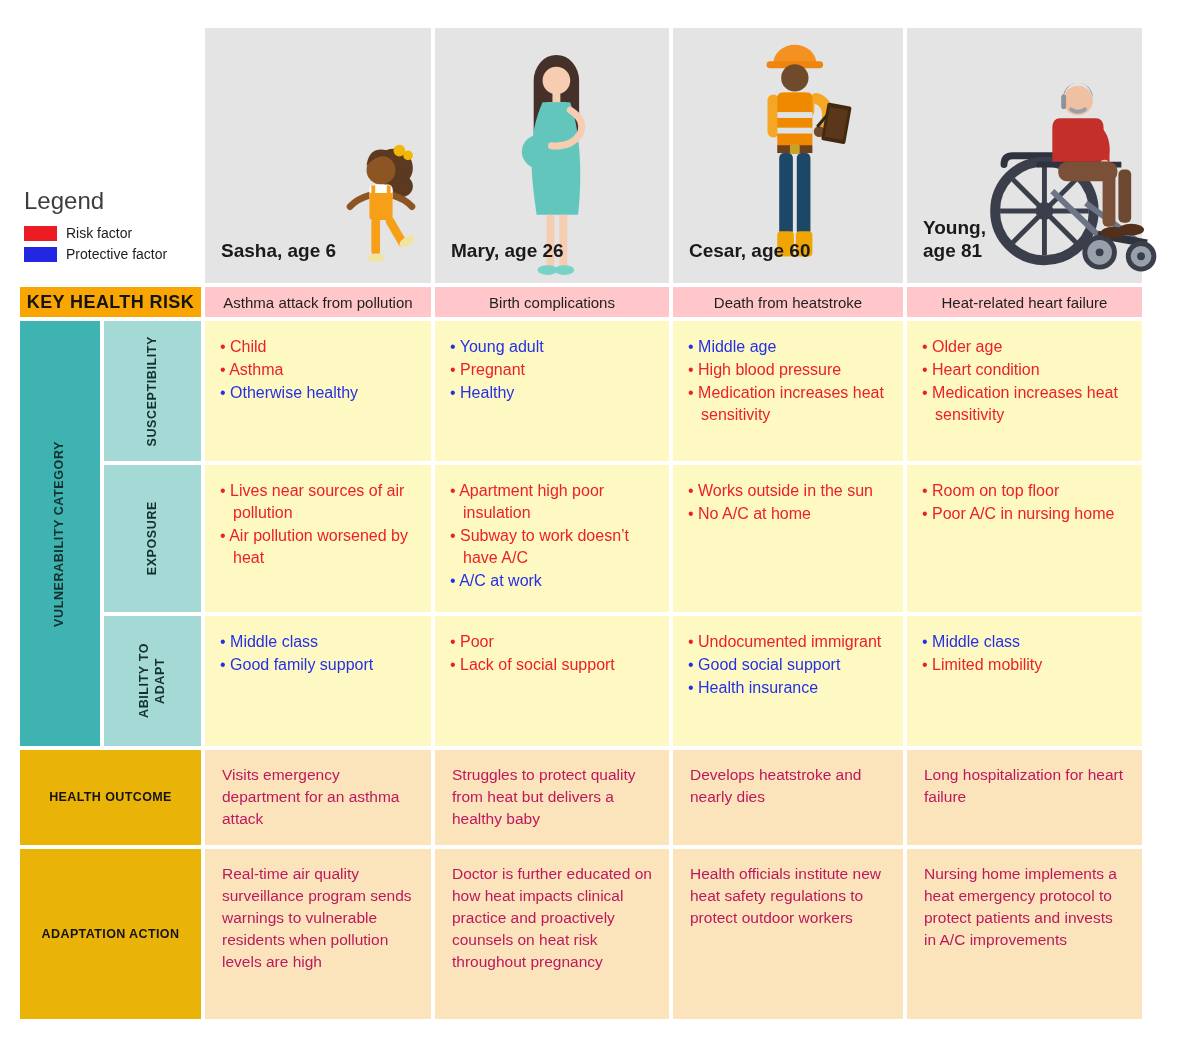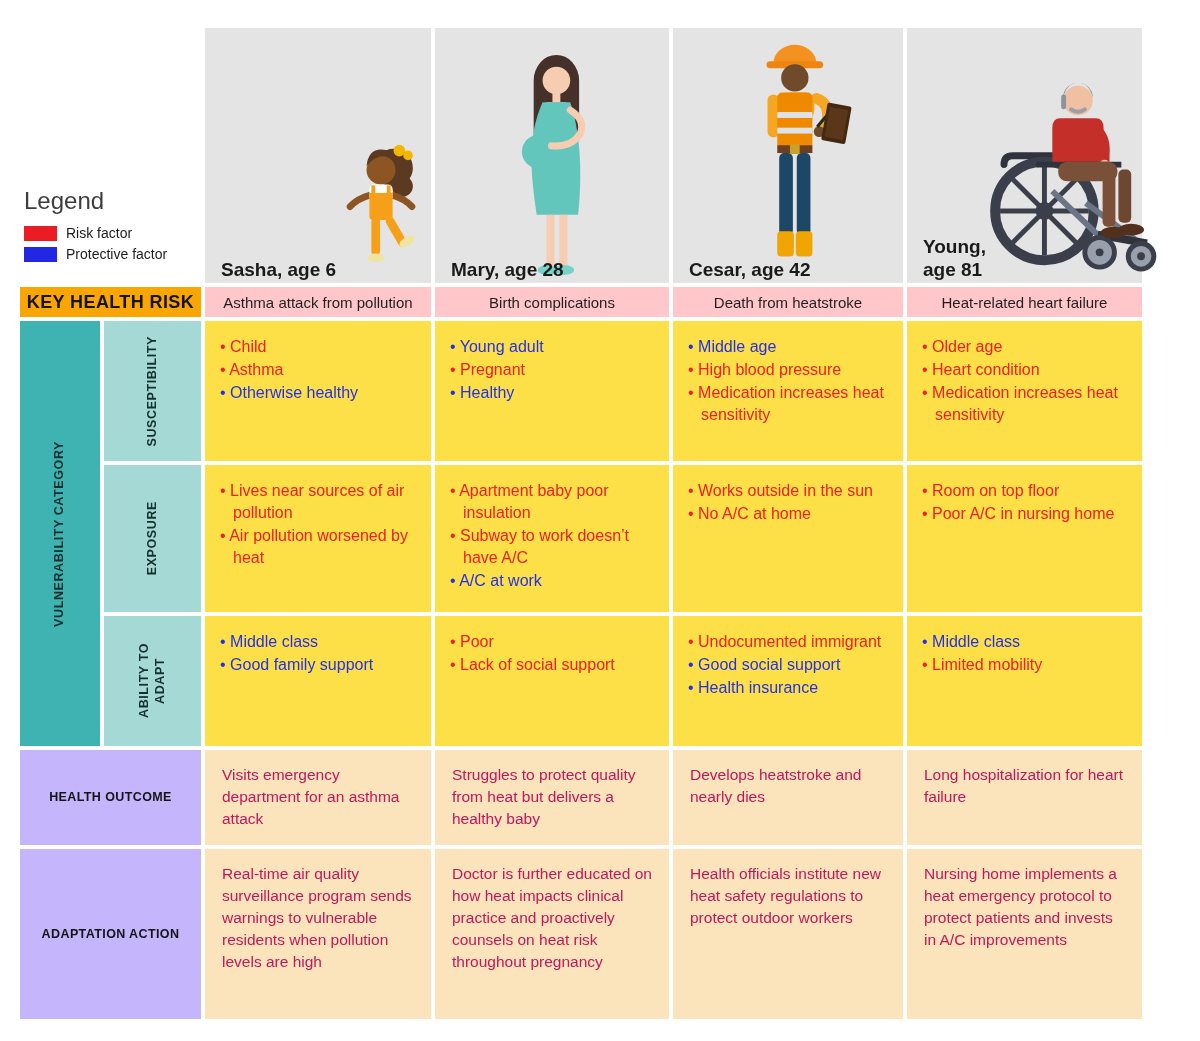--- a/index.html
+++ b/index.html
@@ -6,44 +6,44 @@
   .page{position:relative;width:1200px;height:1041px;overflow:hidden;}
   .grid{
     position:absolute;left:20px;top:28px;
     display:grid;
     grid-template-columns:80px 97px 226px 234px 230px 235px;
     grid-template-rows:255px 30px 140px 147px 130px 95px 170px;
     gap:4px;
   }
   
   .hcell{background:#e4e4e4;position:relative;overflow:visible;}
-  .persona-name{position:absolute;left:16px;bottom:1px;font-size:19px;font-weight:700;color:#1a1a1a;line-height:1.25;}
+  .persona-name{position:absolute;left:16px;bottom:20px;font-size:19px;font-weight:700;color:#1a1a1a;line-height:1.25;}
   .name-narrow{max-width:82px;}
   .illus{position:absolute;}
   
   .legend-cell{grid-column:1/3;grid-row:1;display:flex;flex-direction:column;justify-content:flex-end;padding:0 0 16px 4px;background:#fff;}
   .legend-title{font-size:24px;color:#3d3d3d;margin-bottom:10px;}
   .legend-item{display:flex;align-items:center;margin-bottom:5px;}
   .swatch{width:33px;height:15px;margin-right:9px;flex:0 0 auto;}
   .swatch-risk{background:#ec1c24;}
   .swatch-prot{background:#2228e2;}
   .legend-label{font-size:14px;color:#1c1c1c;}
   
   .khr-label{grid-column:1/3;grid-row:2;background:#f9a602;display:flex;align-items:center;justify-content:center;
     font-size:18px;font-weight:700;letter-spacing:.4px;color:#141414;text-align:center;}
   .vuln-label{grid-column:1;grid-row:3/6;background:#3fb3b1;display:flex;align-items:center;justify-content:center;}
   .subcell{grid-column:2;background:#a5d9d6;display:flex;align-items:center;justify-content:center;}
   .vtext{writing-mode:vertical-rl;transform:rotate(180deg);font-size:12.5px;font-weight:700;letter-spacing:.6px;
     color:#12302e;text-align:center;line-height:1.25;}
   .vtext-adapt{max-height:100px;}
-  .orange-label{grid-column:1/3;background:#c4b5fd;display:flex;align-items:center;justify-content:center;
+  .orange-label{grid-column:1/3;background:#eab308;display:flex;align-items:center;justify-content:center;
     font-size:12.5px;font-weight:700;letter-spacing:.4px;color:#141414;text-align:center;line-height:1.5;padding:0 14px;}
   
   .pink{background:#ffc7ca;display:flex;align-items:center;justify-content:center;font-size:15px;color:#1f1f1f;text-align:center;}
-  .tealcell{background:#fde047;padding:15px 10px 8px 15px;font-size:16px;line-height:1.38;}
+  .tealcell{background:#fef9c3;padding:15px 10px 8px 15px;font-size:16px;line-height:1.38;}
   .li{padding-left:13px;text-indent:-13px;margin:0 0 1px 0;}
   .li.risk{color:#ec2027;}
   .li.protective{color:#2430e4;}
   .peach{background:#fbe4bb;padding:14px 14px 8px 17px;font-size:15.5px;line-height:1.42;color:#be185d;}
   .r1{grid-row:1}.r2{grid-row:2}.r3{grid-row:3}.r4{grid-row:4}.r5{grid-row:5}.r6{grid-row:6}.r7{grid-row:7}
   .c3{grid-column:3}.c4{grid-column:4}.c5{grid-column:5}.c6{grid-column:6}
 </style>
 </head>
 <body>
 
@@ -91,21 +91,21 @@
         <path d="M40,27 a15,13 0 0 1 30,0 q-7,-9 -15,-9 q-8,0 -15,9z" fill="#45302a"></path>
         <rect x="51" y="44" width="8" height="12" fill="#f6cdb0"></rect>
         <path d="M41,56 L69,56 C78,82 82,122 77,170 L35,170 C28,122 26,90 41,56 Z" fill="#62c6bc"></path>
         <circle cx="37" cy="106" r="17" fill="#62c6bc"></circle>
         <path d="M69,64 Q85,74 79,88 Q70,102 50,100" stroke="#f6cdb0" stroke-width="7" fill="none" stroke-linecap="round"></path>
         <rect x="45" y="170" width="8" height="52" fill="#f6cdb0"></rect>
         <rect x="58" y="170" width="8" height="52" fill="#f6cdb0"></rect>
         <ellipse cx="46" cy="226" rx="10" ry="5" fill="#79d2c8"></ellipse>
         <ellipse cx="63" cy="226" rx="10" ry="5" fill="#79d2c8"></ellipse>
       </svg>
-      <div class="persona-name">Mary, age 28</div>
+      <div class="persona-name">Mary, age 26</div>
     </div>
 
     <div class="hcell r1 c5">
       <svg class="illus" style="left:50%;transform:translateX(-44%);bottom:4px;width:122px;height:246px" viewBox="0 0 125 250">
         <path d="M40,30 a22,19 0 0 1 44,0 z" fill="#f59120"></path>
         <rect x="33" y="28" width="58" height="7" rx="3.5" fill="#ef8511"></rect>
         <circle cx="62" cy="45" r="14" fill="#6f4a2b"></circle>
         <rect x="34" y="62" width="12" height="44" rx="6" fill="#f5a623"></rect>
         <path d="M84,66 q14,5 11,22 l-8,12" stroke="#f5a623" stroke-width="11" fill="none" stroke-linecap="round"></path>
         <rect x="42" y="60" width="40" height="28" rx="10" fill="#f5a623"></rect>
@@ -118,21 +118,21 @@
         <line x1="85" y1="95" x2="97" y2="81" stroke="#20262c" stroke-width="3"></line>
         <g transform="rotate(10 104 92)">
           <rect x="92" y="72" width="25" height="39" rx="2" fill="#42290f"></rect>
           <rect x="95" y="76" width="19" height="31" fill="#5a371a"></rect>
         </g>
         <rect x="46" y="122" width="14" height="84" rx="5" fill="#1d4766"></rect>
         <rect x="64" y="122" width="14" height="84" rx="5" fill="#1d4766"></rect>
         <rect x="44" y="202" width="17" height="26" rx="4" fill="#f0a502"></rect>
         <rect x="63" y="202" width="17" height="26" rx="4" fill="#f0a502"></rect>
       </svg>
-      <div class="persona-name">Cesar, age 42</div>
+      <div class="persona-name">Cesar, age 60</div>
     </div>
 
     <div class="hcell r1 c6">
       <svg class="illus" style="right:-24px;bottom:6px;width:183px;height:212px" viewBox="0 0 185 215">
         <path d="M70,92 H30 q-9,0 -9,9" stroke="#2f333d" stroke-width="7" fill="none" stroke-linecap="round"></path>
         <g stroke="#3b3f4b" stroke-width="5">
           <line x1="62" y1="103" x2="62" y2="193"></line>
             <line x1="17" y1="148" x2="107" y2="148"></line>
           <line x1="30" y1="116" x2="94" y2="180"></line>
             <line x1="30" y1="180" x2="94" y2="116"></line>
@@ -201,21 +201,21 @@
         <div class="li risk">• Older age</div>
         <div class="li risk">• Heart condition</div>
         <div class="li risk">• Medication increases heat sensitivity</div>
       </div>
 
     <div class="tealcell r4 c3">
         <div class="li risk">• Lives near sources of air pollution</div>
         <div class="li risk">• Air pollution worsened by heat</div>
       </div>
     <div class="tealcell r4 c4">
-        <div class="li risk">• Apartment baby poor insulation</div>
+        <div class="li risk">• Apartment high poor insulation</div>
         <div class="li risk">• Subway to work doesn’t have A/C</div>
         <div class="li protective">• A/C at work</div>
       </div>
     <div class="tealcell r4 c5">
         <div class="li risk">• Works outside in the sun</div>
         <div class="li risk">• No A/C at home</div>
       </div>
     <div class="tealcell r4 c6">
         <div class="li risk">• Room on top floor</div>
         <div class="li risk">• Poor A/C in nursing home</div>

